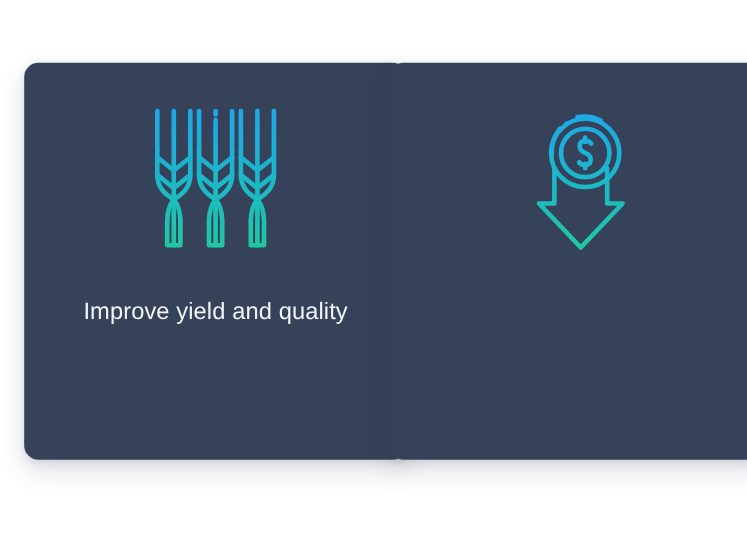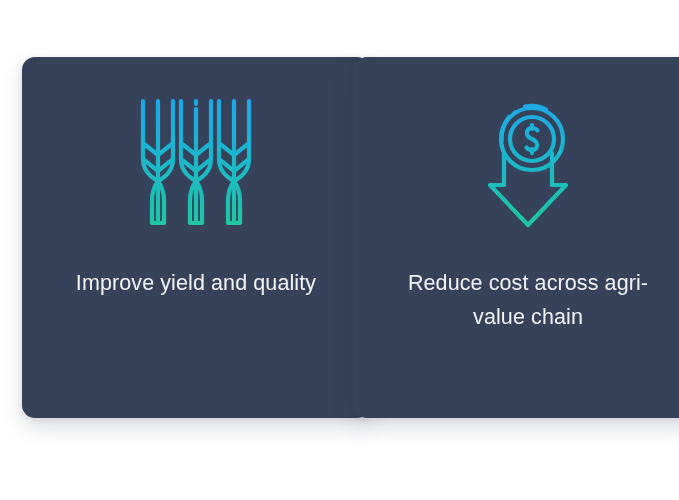--- a/index.html
+++ b/index.html
@@ -154,16 +154,15 @@
           <path d="M50 28 V32"></path>
           <path d="M50 52 V56"></path>
           <path d="M55.5 33.5 Q54 31 50 31 Q45 31 45 36 Q45 40 50 42 Q55 44 55 48 Q55 53 50 53 Q46 53 44.5 50.5"></path>
 
           <path d="M43 9.5 Q55 7.5 64 12.5"></path>
           <path d="M27 20 Q19 30.5 19.5 44"></path>
           <path d="M33 15.5 L32.5 16"></path>
         </g>
       </svg>
     </div>
-    <div class="card-title">Reduce cost across agri-value chain</div>
   </div>
 
 </div>
 
 </body></html>

